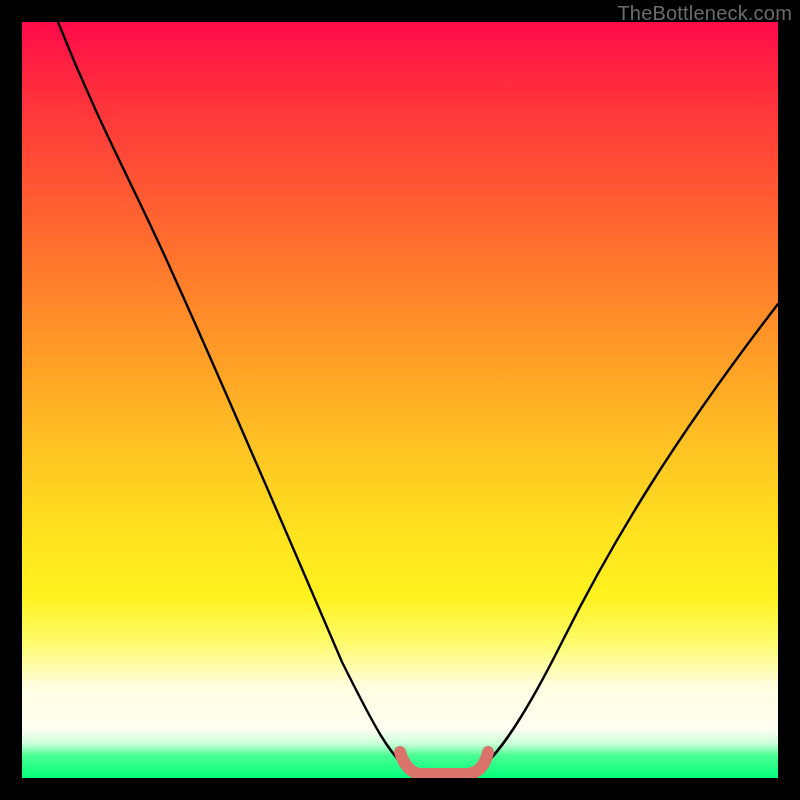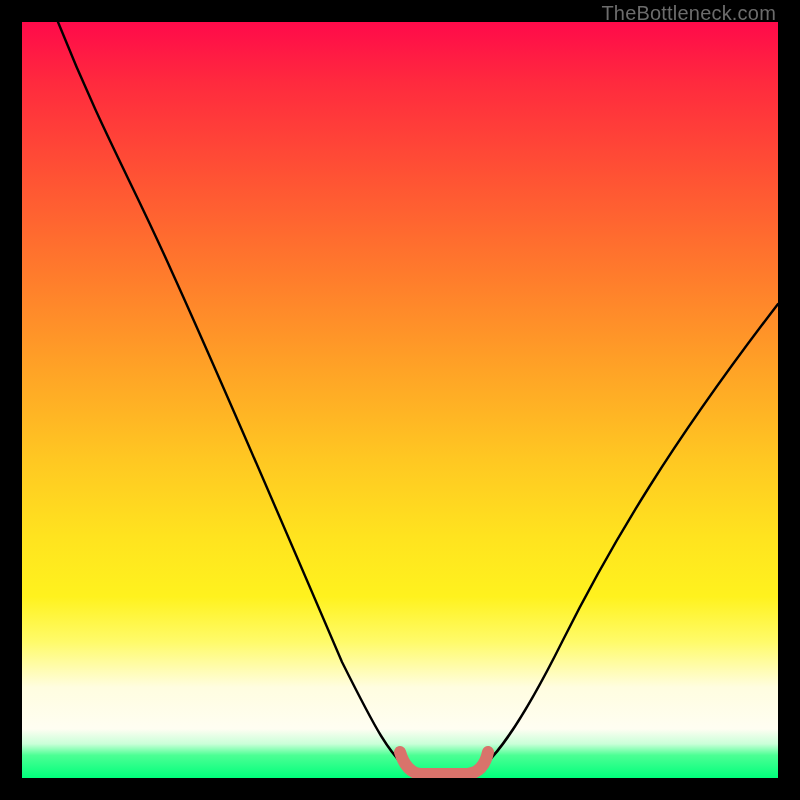--- a/index.html
+++ b/index.html
@@ -39,21 +39,21 @@
       #fffde0 88%,
       #fffef2 93.5%,
       #c9ffd8 95.5%,
       #4cff94 97%,
       #00ff7b 100%
     );
   }
   .watermark {
     position: absolute;
     top: 2px;
-    right: 24px;
+    right: 8px;
     color: #6c6c6c;
     font-size: 20px;
     letter-spacing: 0.2px;
     user-select: none;
   }
   svg.overlay {
     position: absolute;
     left: 0;
     top: 0;
   }

